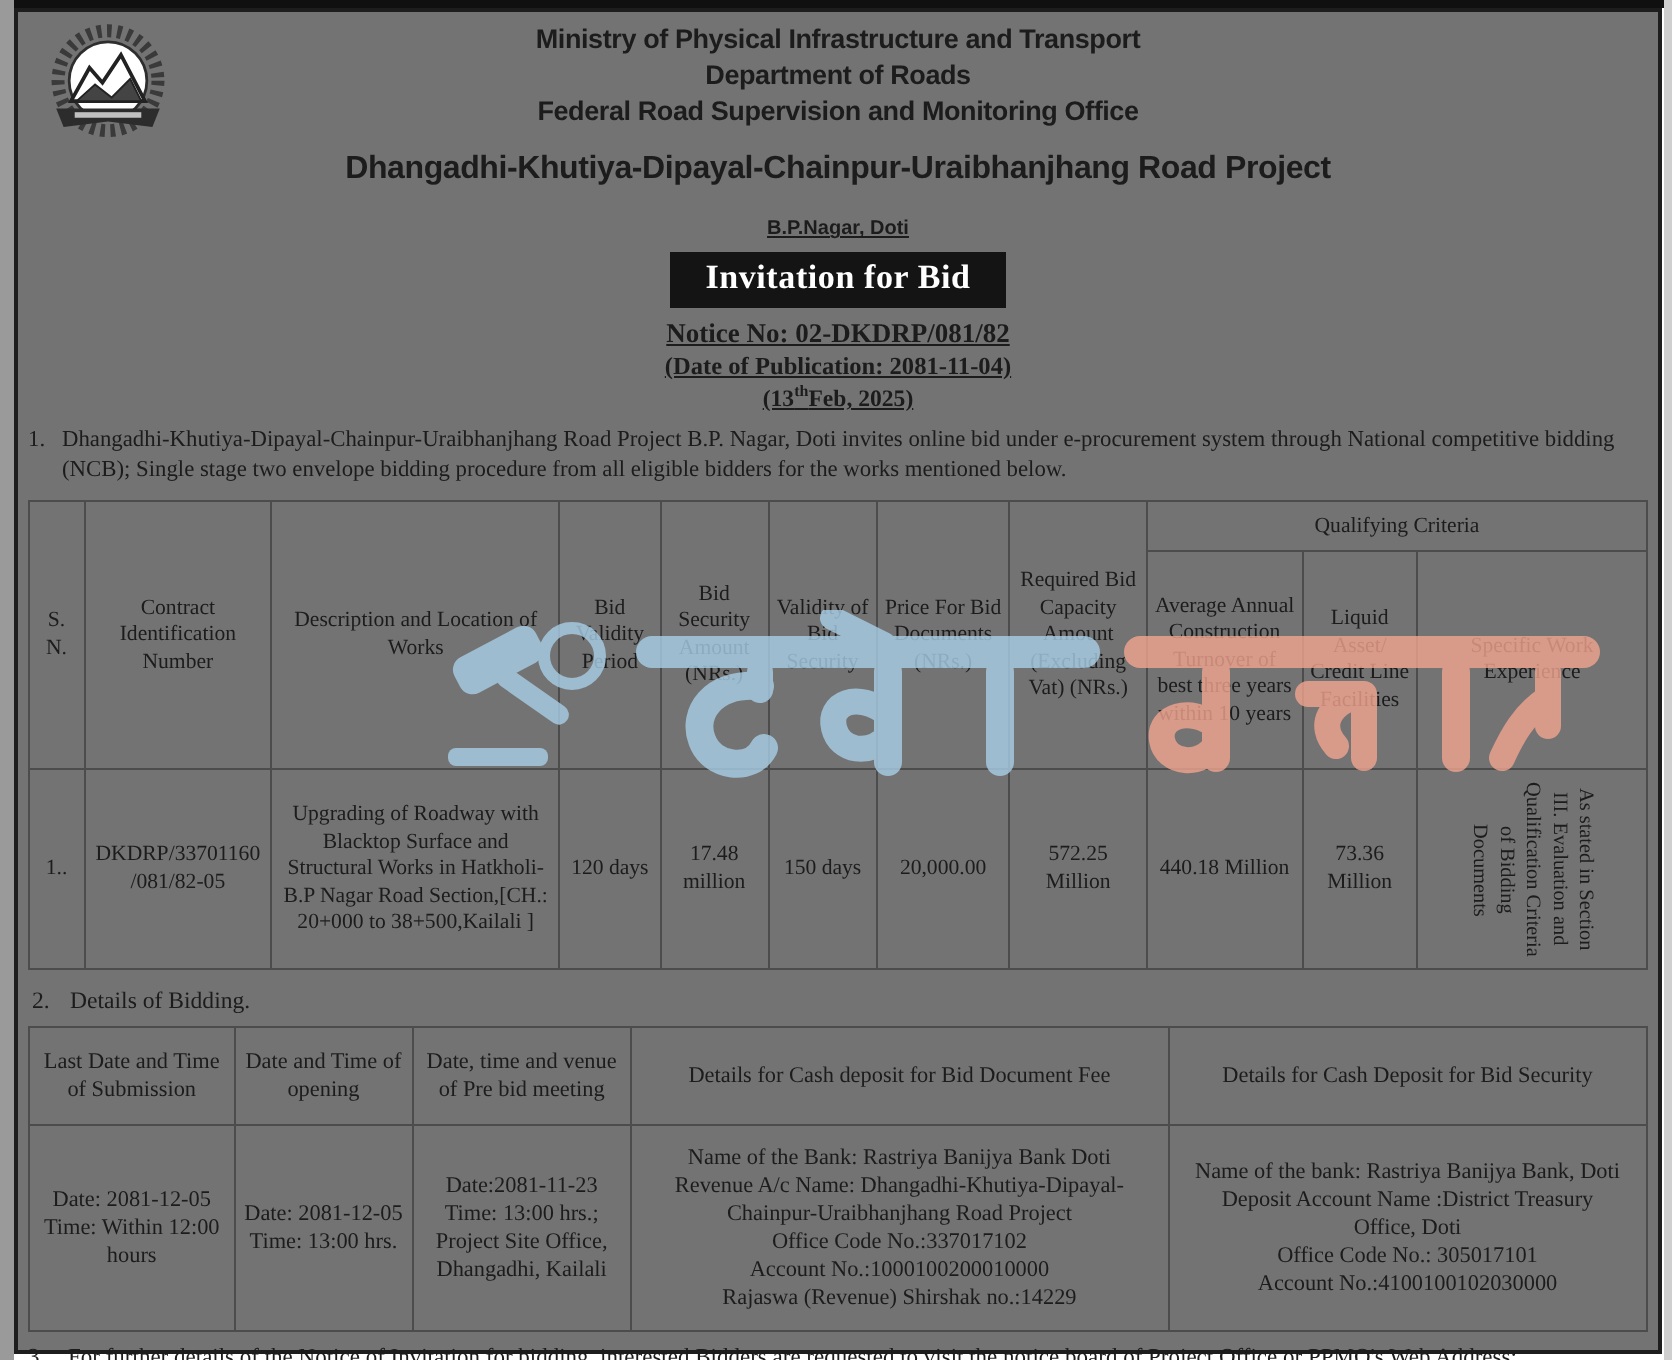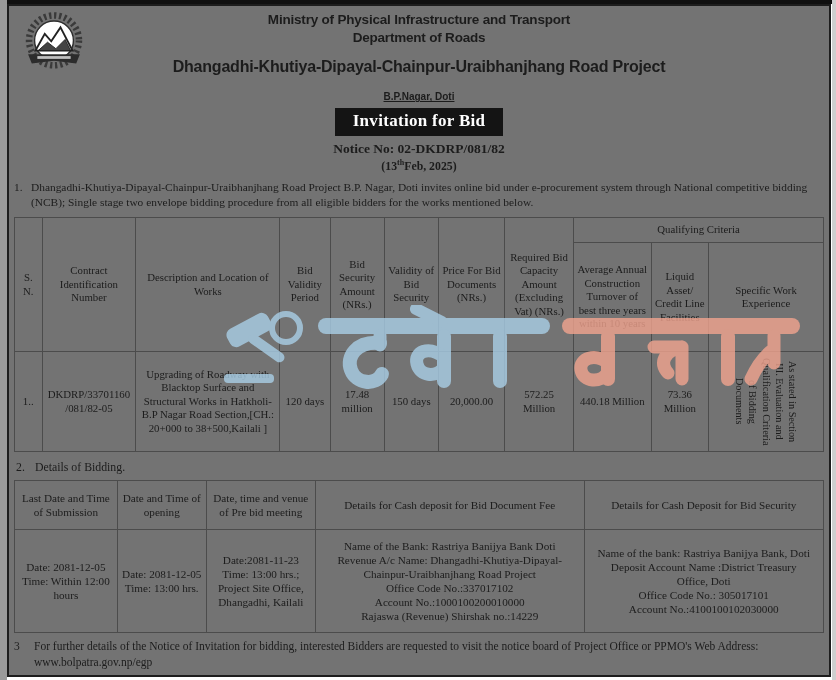--- a/index.html
+++ b/index.html
@@ -17,21 +17,21 @@
   .letterhead{text-align:center;padding-top:4px;line-height:1.12;
               font-family:"Liberation Sans","DejaVu Sans",sans-serif;}
   .lh1{font-size:13.5px;font-weight:bold;letter-spacing:-0.2px;margin-bottom:3px;}
   .lh4{font-size:16px;font-weight:bold;letter-spacing:-0.2px;margin-top:13px;}
   .lh5{font-size:10px;font-weight:bold;margin-top:15px;text-decoration:underline;}
   
   .banner-wrap{text-align:center;margin-top:6px;}
   .banner{display:inline-block;background:#141414;color:#fff;font-weight:bold;
           font-size:17px;padding:3px 18px 5px;letter-spacing:.3px;}
   
-  .notice{text-align:center;font-weight:bold;margin-top:5px;line-height:1.22;}
+  .notice{text-align:center;font-weight:bold;margin-top:5px;line-height:1.22;text-decoration:underline;}
   .n1{font-size:13.5px;}
   .n2{font-size:12.3px;}
   .n3{font-size:11.8px;}
   .n3 sup{font-size:8px;}
   
   .para{display:flex;margin-top:7px;font-size:11.4px;line-height:1.32;}
   .para .num{width:10px;flex:0 0 auto;margin-right:7px;}
   
   table{border-collapse:collapse;width:100%;table-layout:fixed;}
   th,td{border:1px solid #4c4c4c;font-weight:normal;text-align:center;
@@ -73,30 +73,32 @@
     <circle cx="40" cy="31" r="21" fill="#ffffff" stroke="#2e2e2e" stroke-width="1.5"></circle>
     <path d="M20,42 L30,24 L37,32 L47,17 L60,42 Z" fill="#ffffff" stroke="#222" stroke-width="2"></path>
     <path d="M23,42 L33,33 L42,40 L52,30 L58,42 Z" fill="#444" stroke="#222" stroke-width="1"></path>
     <path d="M12,46 L68,46 L64,56 L40,53 L16,56 Z" fill="#2c2c2c"></path>
     <rect x="22" y="48" width="36" height="3" fill="#ffffff" opacity=".7"></rect>
   </svg>
 
   <div class="letterhead">
     <div class="lh1">Ministry of Physical Infrastructure and Transport</div>
     <div class="lh1">Department of Roads</div>
+    <div class="lh1">Federal Road Supervision and Monitoring Office</div>
     <div class="lh4">Dhangadhi-Khutiya-Dipayal-Chainpur-Uraibhanjhang Road Project</div>
     <div class="lh5">B.P.Nagar, Doti</div>
   </div>
 
   <div class="banner-wrap">
     <div class="banner">Invitation for Bid</div>
   </div>
 
   <div class="notice">
     <div class="n1">Notice No: 02-DKDRP/081/82</div>
+    <div class="n2">(Date of Publication: 2081-11-04)</div>
     <div class="n3"><span>(13</span><sup>th</sup><span>Feb, 2025)</span></div>
   </div>
 
   <div class="para">
     <span class="num">1.</span>
     <span>Dhangadhi-Khutiya-Dipayal-Chainpur-Uraibhanjhang Road Project B.P. Nagar, Doti invites online bid under e-procurement system through National competitive bidding (NCB); Single stage two envelope bidding procedure from all eligible bidders for the works mentioned below.</span>
   </div>
 
   <table class="main-table">
     <colgroup>

